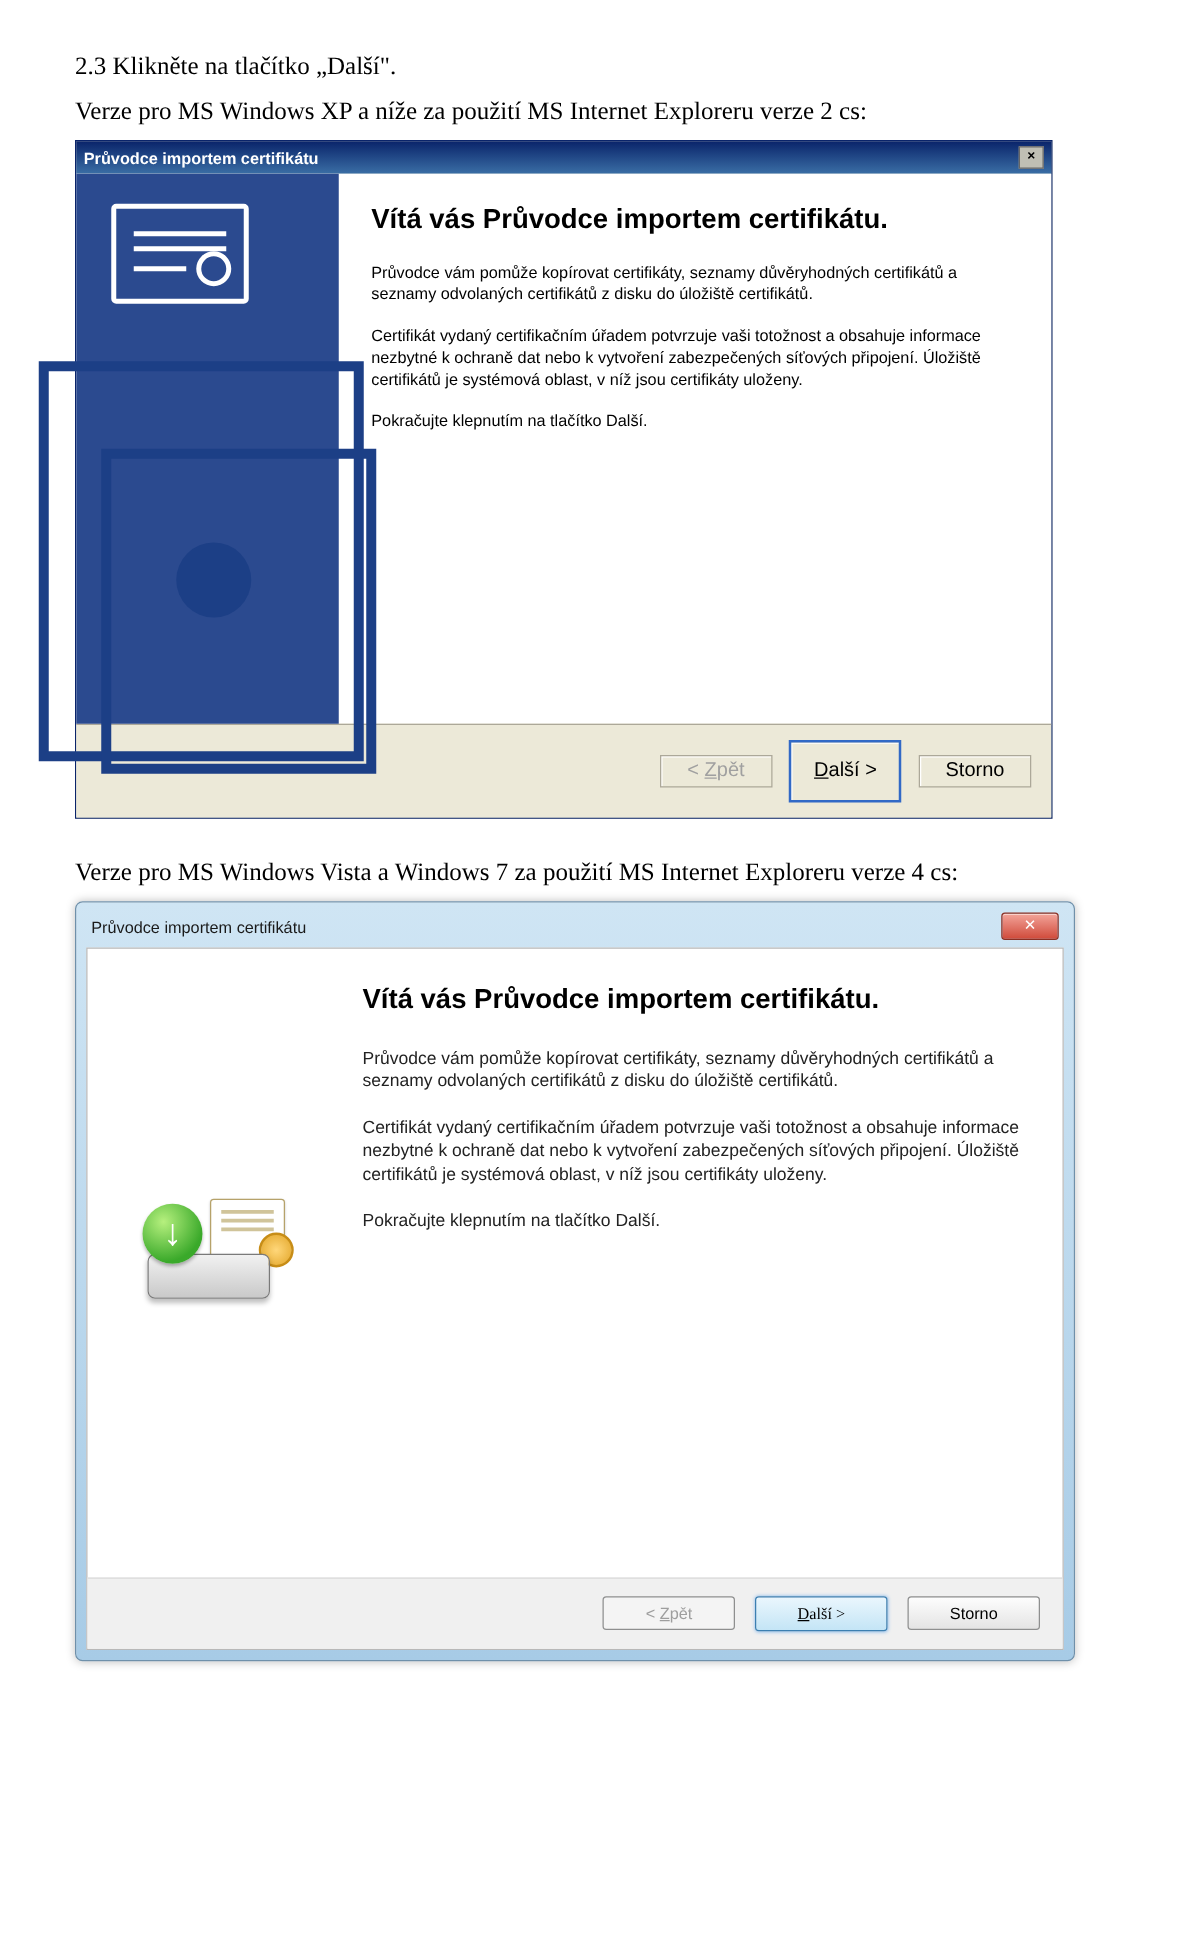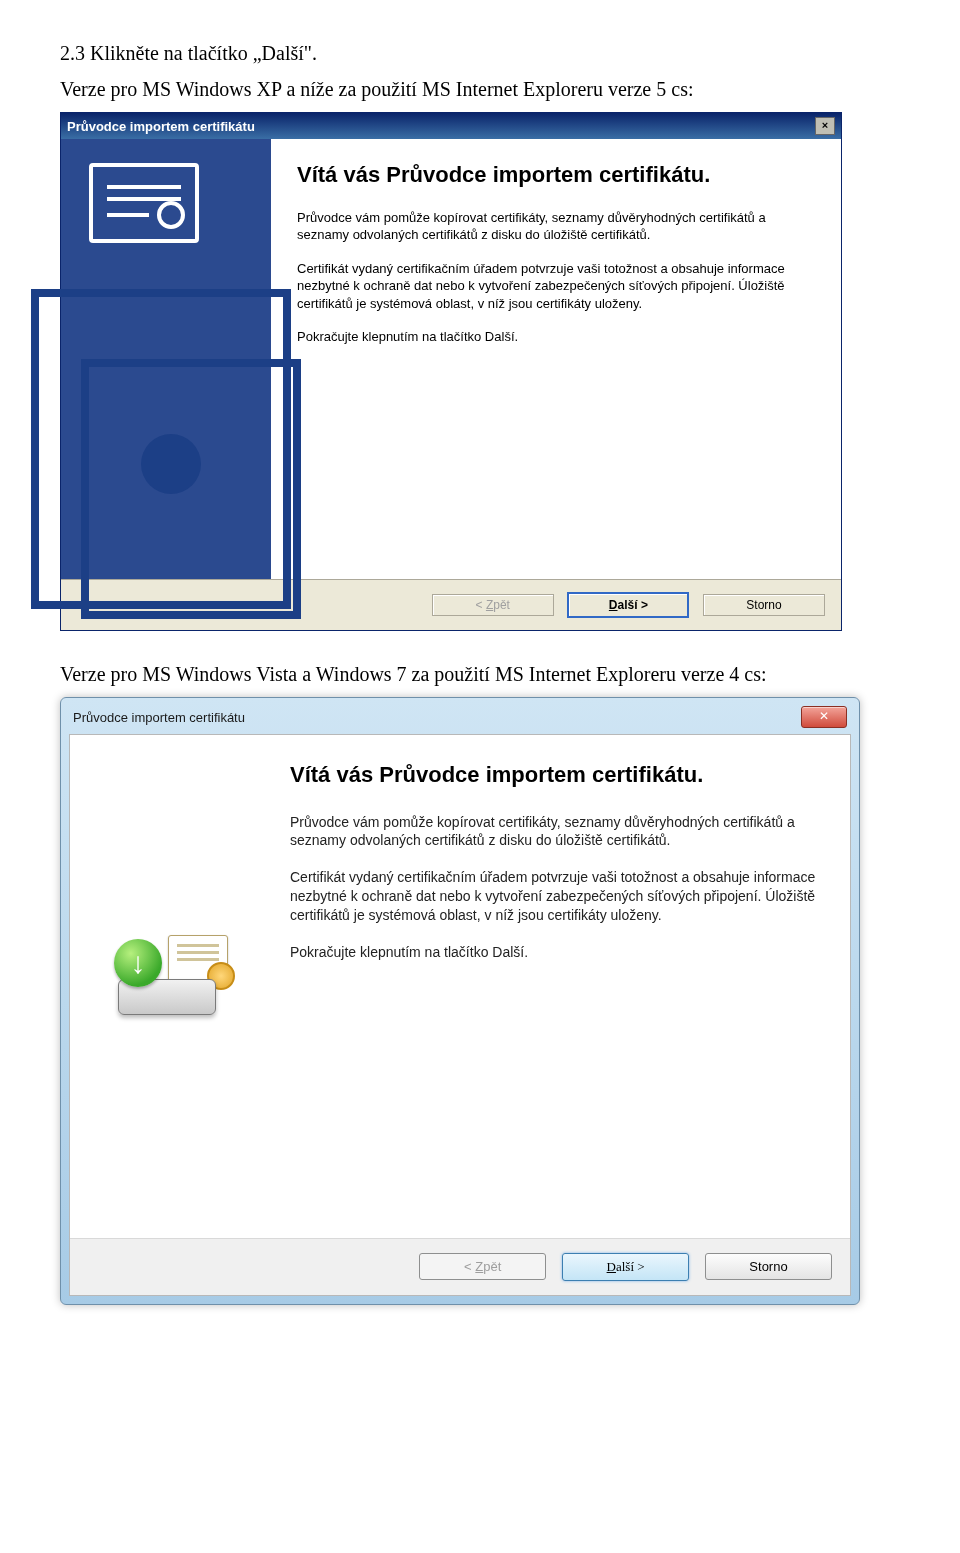--- a/index.html
+++ b/index.html
@@ -228,56 +228,56 @@
   .w7-footer {
     background: #f0f0f0;
     border-top: 1px solid #d9d9d9;
     text-align: right;
     padding: 14px 18px;
   }
 
   
   .btn-xp {
     font-family: Tahoma, sans-serif;
-    font-size: 12px;
+    font-size: 16px;
     padding: 3px 0;
-    width: 122px;
+    width: 90px;
     margin-left: 10px;
     background: #ece9d8;
     border: 1px solid #aca899;
     box-shadow: 1px 1px 0 #fff inset;
     cursor: pointer;
   }
-  .btn-xp.default { border: 2px solid #3169c6; padding: 4px 0; font-weight: bold; }
+  .btn-xp.default { border: 2px solid #3169c6; padding: 14px 0; }
   .btn-xp[disabled] { color: #a0a0a0; }
   .btn-w7 {
     font-family: "Segoe UI", Tahoma, sans-serif;
     font-size: 13px;
     padding: 5px 0;
-    width: 127px;
+    width: 106px;
     margin-left: 12px;
     background: linear-gradient(#fdfdfd,#e4e4e4);
     border: 1px solid #8e8f8f;
     border-radius: 3px;
     cursor: pointer;
   }
   .btn-w7.default {
     border: 1px solid #3c7fb1;
     box-shadow: 0 0 3px #7eb4ea;
     background: linear-gradient(#eaf6fd,#c4e5f6);
     font-family: Liberation Serif, serif;
   }
   .btn-w7[disabled] { color:#9e9e9e; background:#f4f4f4; }
   .u { text-decoration: underline; }
 </style>
 </head>
 <body>
 
 <p class="doc">2.3 Klikněte na tlačítko „Další".</p>
-<p class="doc">Verze pro MS Windows XP a níže za použití MS Internet Exploreru verze 5 cs:</p>
+<p class="doc">Verze pro MS Windows XP a níže za použití MS Internet Exploreru verze 2 cs:</p>
 
 <div class="xp-dialog">
   <div class="xp-title">
     <span>Průvodce importem certifikátu</span>
     <span class="xp-close">×</span>
   </div>
   <div class="xp-body">
     <div class="xp-banner">
       <div class="xp-cert-icon">
         <span class="xp-cert-sig"></span>

